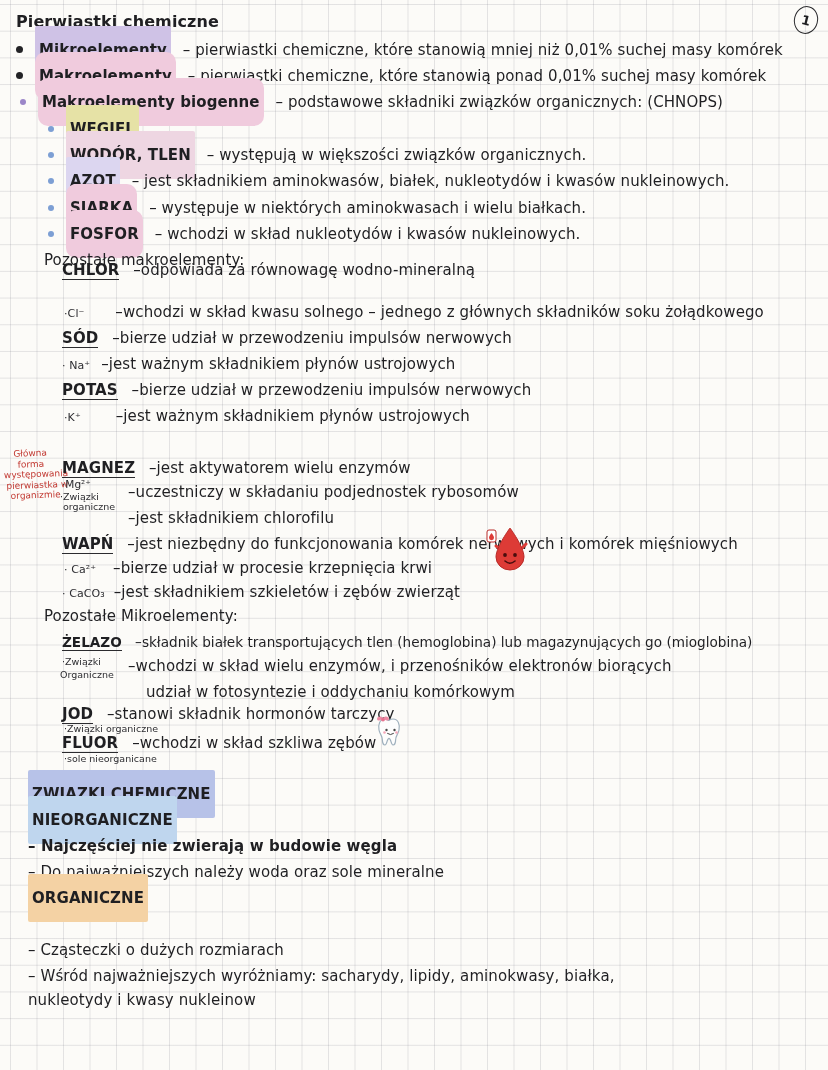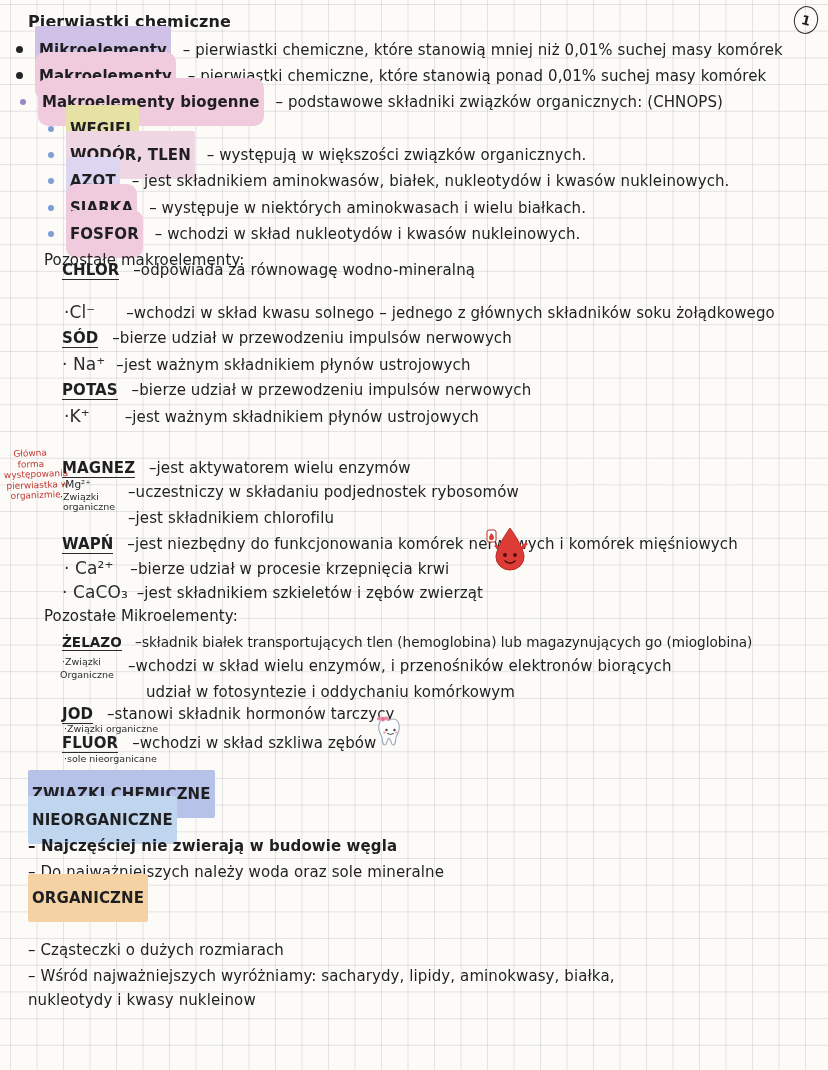--- a/index.html
+++ b/index.html
@@ -25,38 +25,38 @@
   .hl-yellow{background:#e6e2a6;}
   .hl-palepink{background:#eed6e2;}
   .hl-palelav{background:#dcd6f0;}
   .hl-blue{background:#b7c2e8;}
   .hl-cyan{background:#bfd6ee;}
   .hl-orange{background:#f4d2a4;}
   .u{border-bottom:1.8px solid #2b2b2e;font-weight:bold;margin-right:9px;padding-bottom:0;}
   .bullet{display:inline-block;width:7px;height:7px;border-radius:50%;background:#232326;margin-right:7px;vertical-align:2px;}
   .bullet.blue{background:#7d9fd4;width:6px;height:6px;}
   .bullet.purple{background:#9b86c8;width:6px;height:6px;}
-  .chem{font-size:17px;color:#2c2c30;}
+  .chem{font-size:11px;color:#2c2c30;}
   .tiny{font-size:8.5px;color:#2c2c30;}
   .small-note{position:absolute;font-size:9.5px;color:#2c2c30;white-space:nowrap;}
   .margin-note{position:absolute;color:#c23a33;font-size:9px;line-height:10.5px;white-space:nowrap;transform:rotate(-2deg);}
   .page-num{
     position:absolute;top:6px;right:10px;width:22px;height:26px;
     border:1.6px solid #2b2b2e;border-radius:50%;
     display:flex;align-items:center;justify-content:center;
     font-size:13px;font-weight:bold;transform:rotate(14deg);
   }
   .icon{position:absolute;}
 </style>
 </head>
 <body>
 
 <div class="sheet">
 
-  <div class="line title" style="top:12px;left:28px">Pierwiastki chemiczne</div>
+  <div class="line title" style="top:12px;left:16px">Pierwiastki chemiczne</div>
   <div class="page-num">1</div>
 
   <div class="line" style="top:40px;left:16px">
     <span class="bullet"></span>
     <span class="hl hl-lav term">Mikroelementy</span>
     <span>– pierwiastki chemiczne, które stanowią mniej niż 0,01% suchej masy komórek</span>
   </div>
   <div class="line" style="top:66px;left:16px">
     <span class="bullet"></span>
     <span class="hl hl-pink term">Makroelementy</span>

